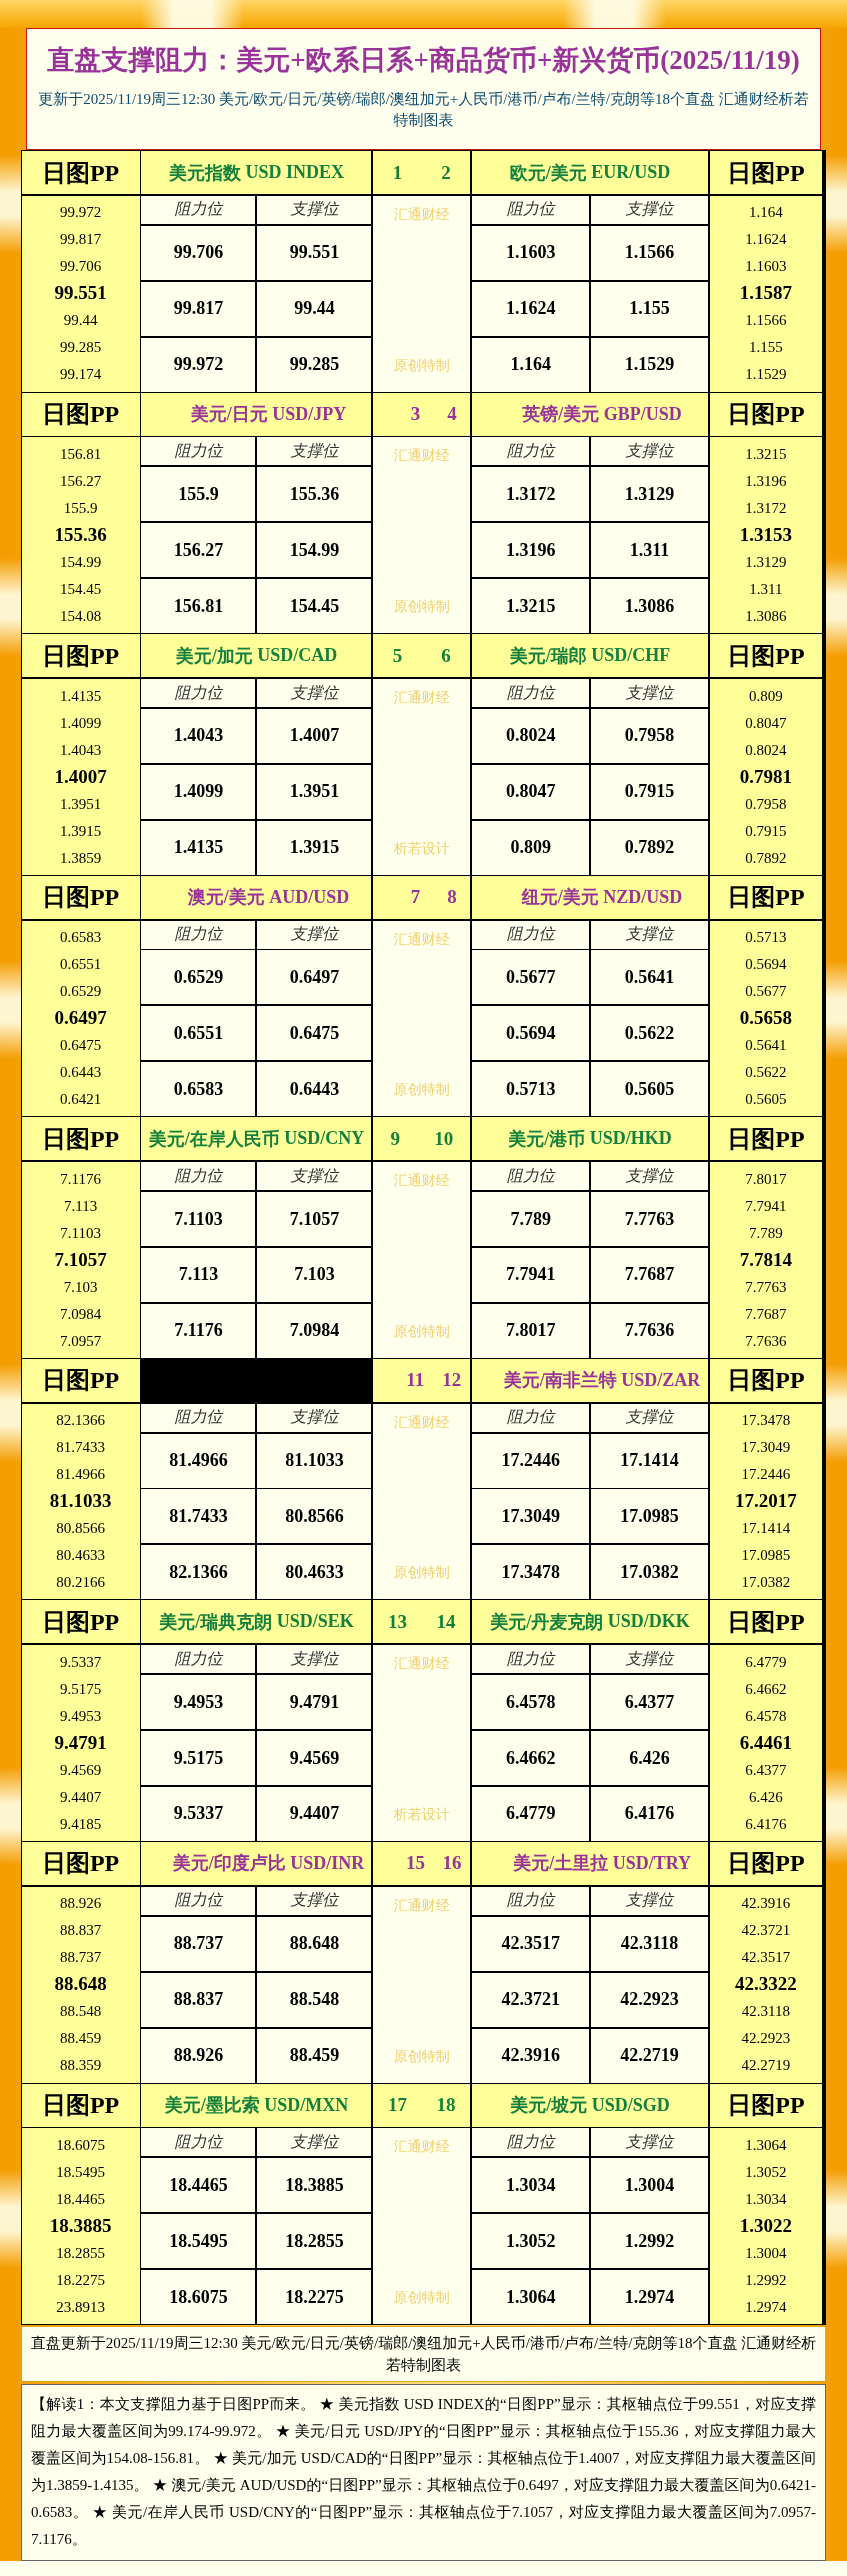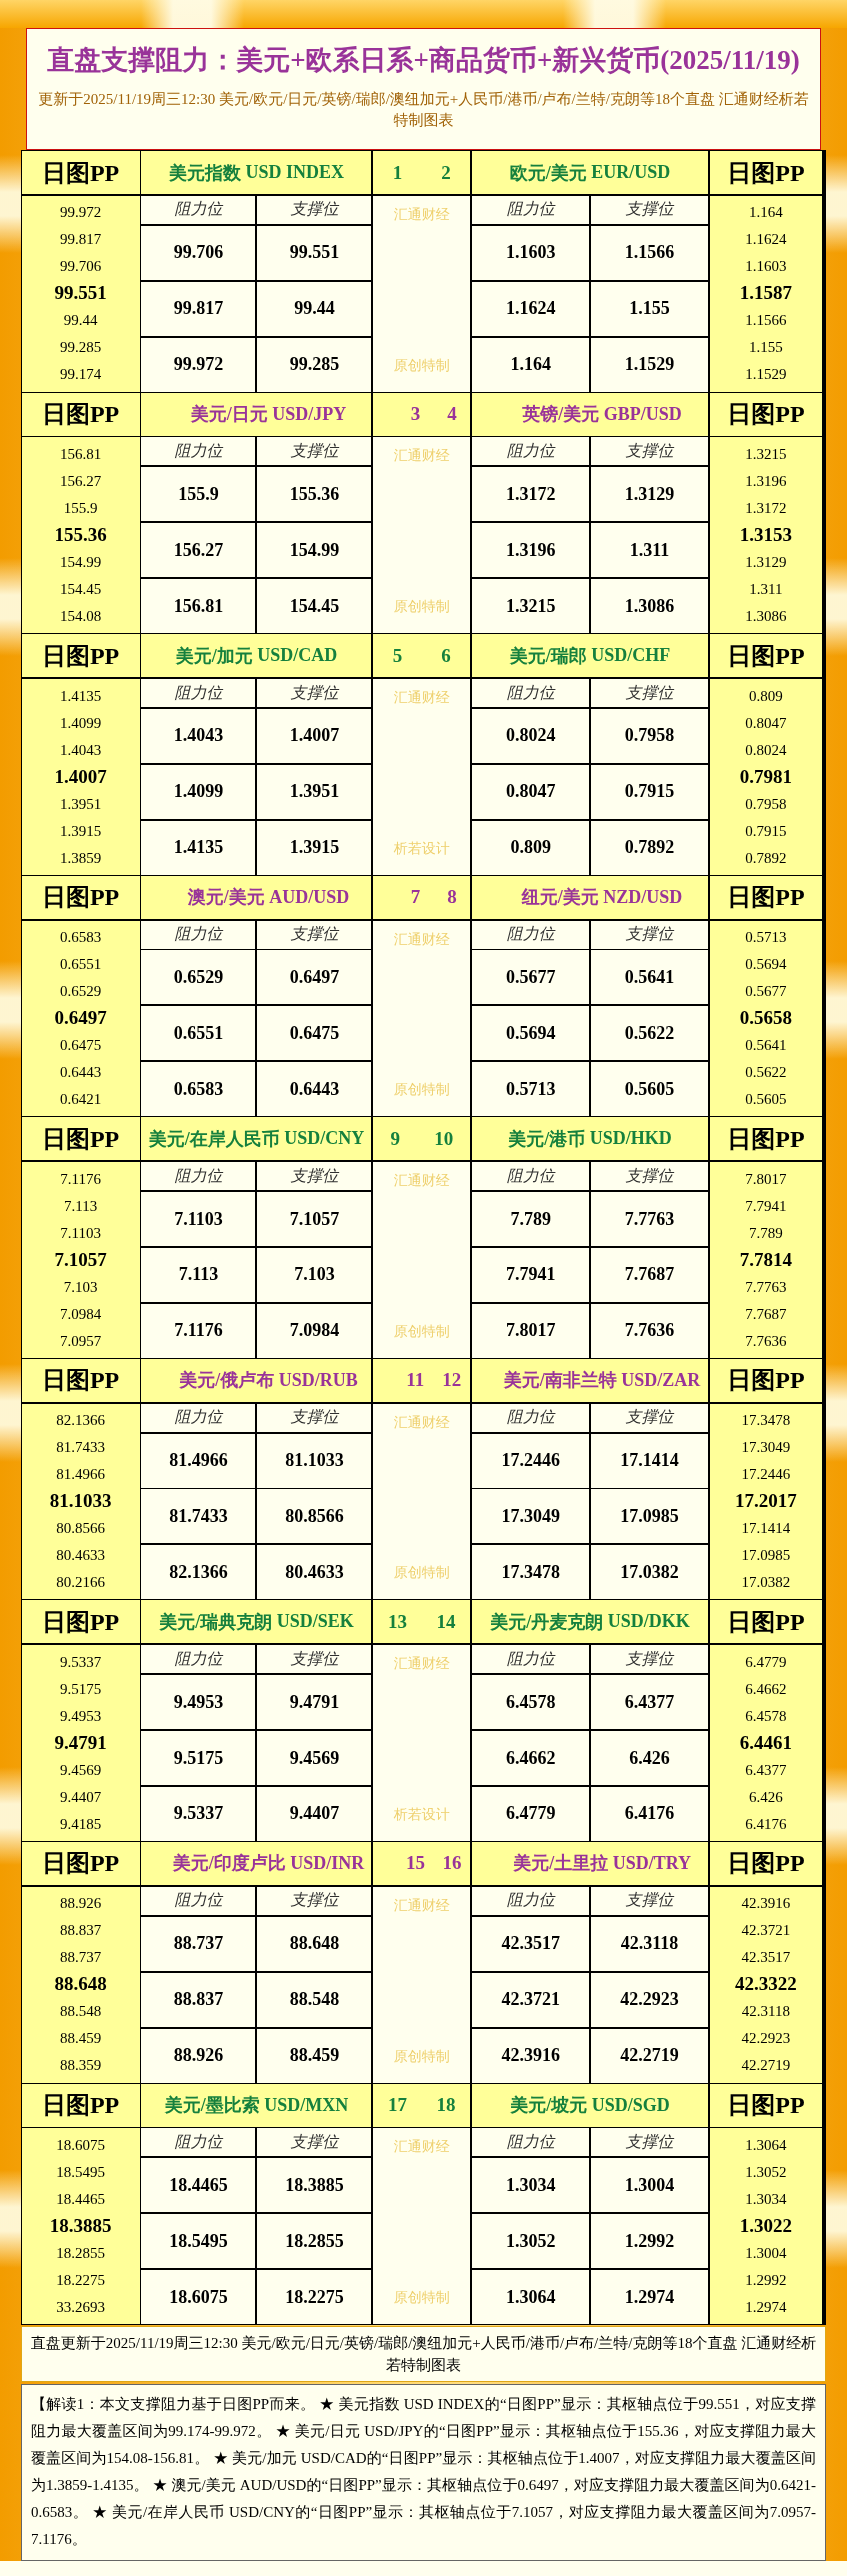--- a/index.html
+++ b/index.html
@@ -45,21 +45,21 @@
     font-size: 27px;
     font-weight: bold;
     color: #993399;
     white-space: nowrap;
     letter-spacing: 0px;
   }
   .sub-title {
     margin: 11.2px 5.6px 0 5.6px;
     font-size: 15px;
     line-height: 20.6px;
-    color:#a16207;
+    color:#0c4a6e;
   }
 
   
   .fx-table { margin: 0 20.6px; }
   .block {
     display: grid;
     grid-template-columns: 118px 114px 114px 97px 117px 117px 112px;
     grid-template-rows: 43px 28px 54px 54px 54px;
     gap: 1.9px;
     background: #000;
@@ -456,23 +456,20 @@
     <div class="cell c-val p2r1r">7.789</div>
     <div class="cell c-val p2r1s">7.7763</div>
     <div class="cell c-val p2r2r">7.7941</div>
     <div class="cell c-val p2r2s">7.7687</div>
     <div class="cell c-val p2r3r">7.8017</div>
     <div class="cell c-val p2r3s">7.7636</div>
   </div>
 
   <div class="block">
     <div class="cell c-yellow c-pplabel">日图PP</div>
-    <div class="cell c-yellow c-title themed t1 purple">
-      <span>美元/俄卢布</span>&nbsp;<span>USD/RUB</span>
-    </div>
     <div class="cell c-yellow c-midnum themed purple">
       <span>11</span>
       <span>12</span>
     </div>
     <div class="cell c-yellow c-title themed t2 purple">
       <span>美元/南非兰特</span>&nbsp;<span>USD/ZAR</span>
     </div>
     <div class="cell c-yellow c-pplabel right">日图PP</div>
 
     <div class="cell c-pp left-pp">
@@ -655,21 +652,21 @@
     </div>
     <div class="cell c-yellow c-pplabel right">日图PP</div>
 
     <div class="cell c-pp left-pp">
       <div class="ppv">18.6075</div>
       <div class="ppv">18.5495</div>
       <div class="ppv">18.4465</div>
       <div class="ppv pivot">18.3885</div>
       <div class="ppv">18.2855</div>
       <div class="ppv">18.2275</div>
-      <div class="ppv">33.2693</div>
+      <div class="ppv">23.8913</div>
     </div>
 
     <div class="cell c-head rh1">阻力位</div>
     <div class="cell c-head sh1">支撑位</div>
 
     <div class="cell c-mid">
       <div class="wm">汇通财经</div>
       <div class="wm">原创特制</div>
     </div>
 

